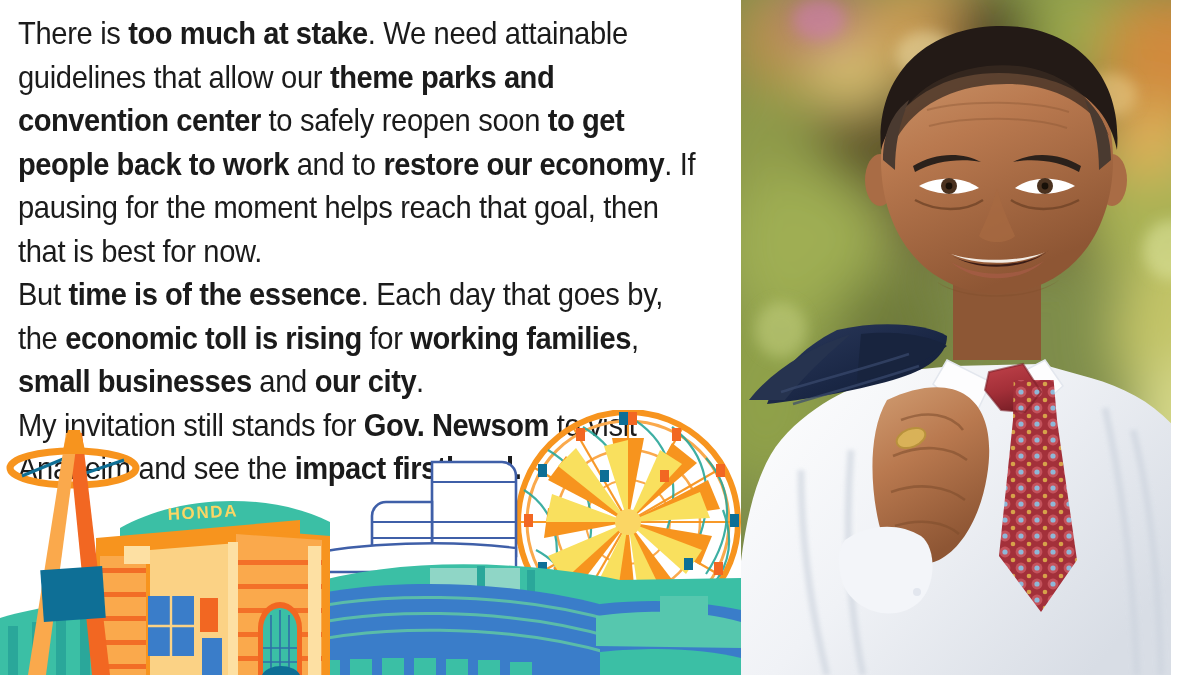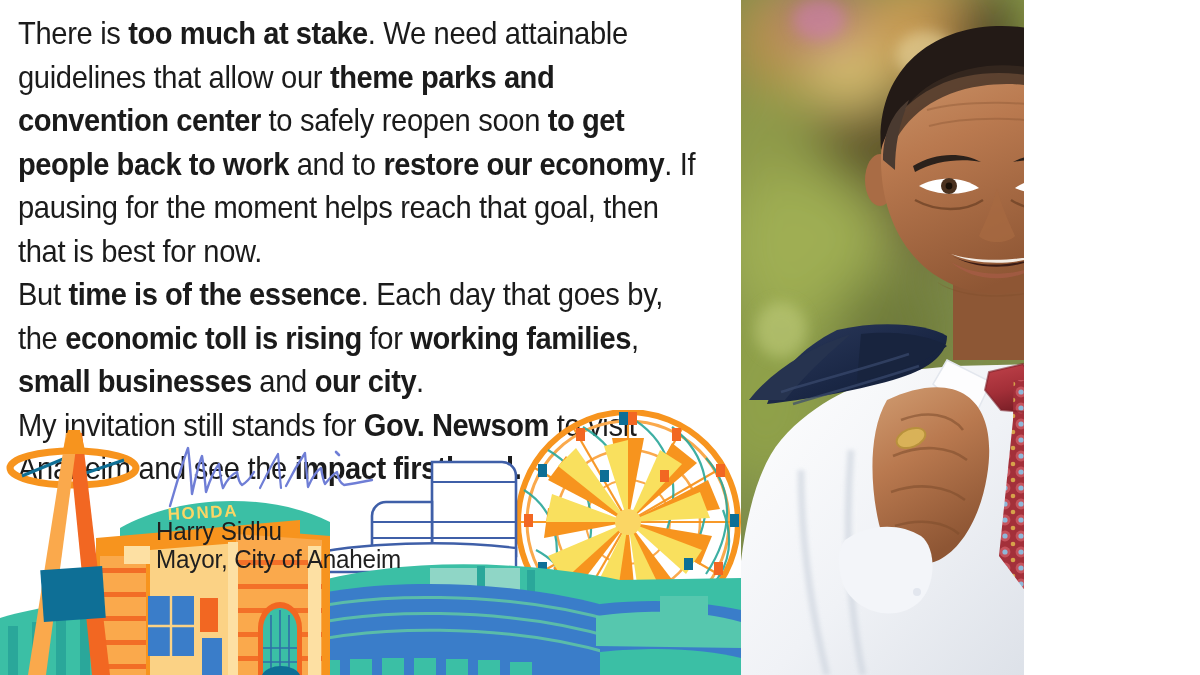--- a/index.html
+++ b/index.html
@@ -8,21 +8,21 @@
     background: #ffffff;
   }
   body {
     width: 1200px;
     height: 675px;
     overflow: hidden;
     font-family: "Liberation Sans", sans-serif;
   }
   #stage {
     position: relative;
-    width: 1024px;
+    width: 1171px;
     height: 675px;
     background: #b91c1c;
     overflow: hidden;
   }
 
   
   #left-panel {
     position: absolute;
     left: 0; top: 0;
     width: 741px;
@@ -313,39 +313,20 @@
         </g>
 
         <path d="M68 23 L82 23 L110 265 L92 265 Z" fill="#f26722"></path>
         <path d="M66 23 L78 23 L46 265 L28 265 Z" fill="#faa94c"></path>
         <path d="M68 20 L80 20 L86 44 L62 44 Z" fill="#f7941e"></path>
 
         <rect x="42" y="158" width="62" height="52" fill="#0e6f96" transform="rotate(-4 73 184)"></rect>
       </g>
     </svg>
 
-    <div id="sign-block">
-      <svg id="signature-mark" viewBox="0 0 215 70" xmlns="http://www.w3.org/2000/svg">
-        <g fill="none" stroke="#6f7ed6" stroke-linecap="round" stroke-linejoin="round">
-          <path d="M6 66 C 12 46, 18 24, 24 8 C 26 22, 27 40, 28 54 C 31 40, 34 26, 38 16 C 40 28, 41 42, 42 52
-                   C 46 40, 50 30, 55 24 C 56 34, 57 42, 59 48 C 63 40, 68 34, 73 32 C 74 38, 75 43, 78 45
-                   C 83 42, 87 37, 90 32" stroke-width="2.4"></path>
-          <path d="M96 48 C 102 36, 108 24, 114 14 C 115 26, 116 38, 117 48" stroke-width="2.2"></path>
-          <path d="M122 46 C 128 34, 135 22, 141 13 C 142 25, 143 37, 144 47
-                   C 148 38, 152 31, 157 28 C 158 34, 159 40, 161 44
-                   C 165 39, 169 34, 173 32 C 174 38, 176 43, 180 45
-                   C 188 44, 198 42, 208 40" stroke-width="2.3"></path>
-          <path d="M172 12 C 173 13, 174 14, 175 15" stroke-width="2.6"></path>
-        </g>
-      </svg>
-      <div id="signer" style="color: rgb(31, 31, 31);">
-        <span class="nm">Harry Sidhu</span>
-        <span class="nm">Mayor, City of Anaheim</span>
-      </div>
-    </div>
   </div>
 
   <div id="photo-panel">
     <svg id="photo-svg" viewBox="0 0 459 675" xmlns="http://www.w3.org/2000/svg">
       <defs>
         <filter id="blurBig" x="-30%" y="-30%" width="160%" height="160%">
           <feGaussianBlur stdDeviation="26"></feGaussianBlur>
         </filter>
         <filter id="blurSm" x="-30%" y="-30%" width="160%" height="160%">
           <feGaussianBlur stdDeviation="7"></feGaussianBlur>

